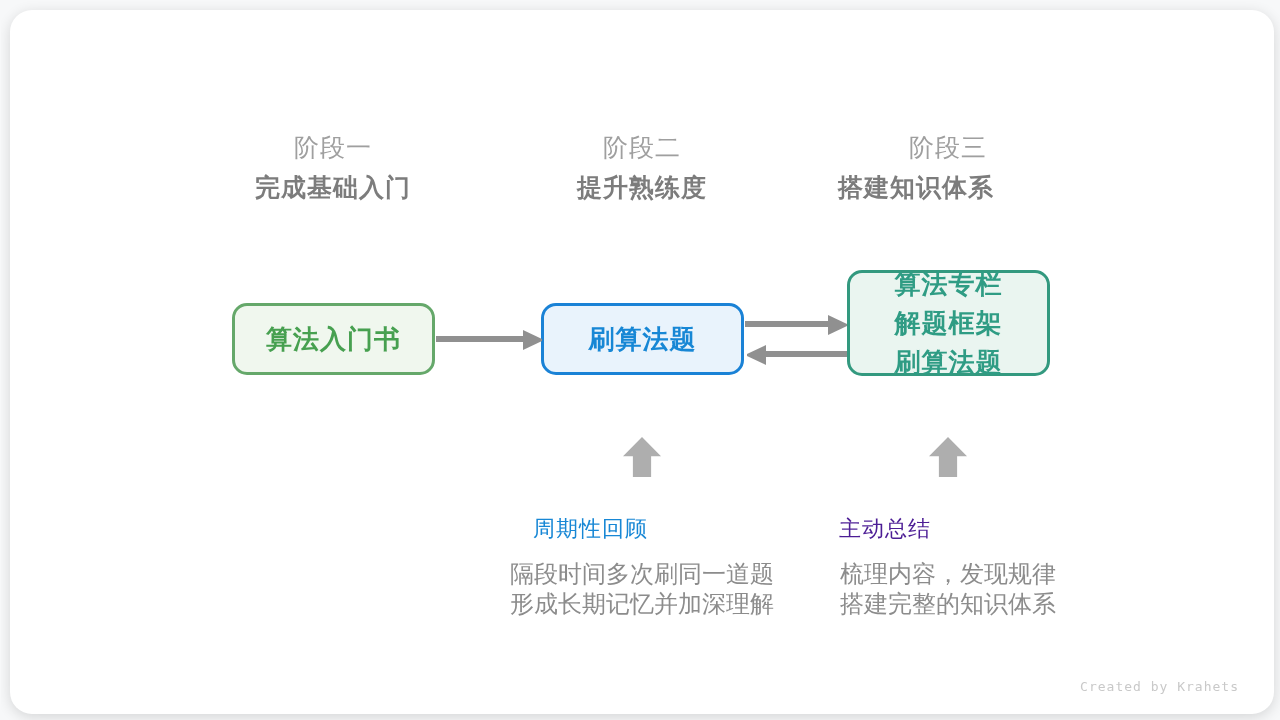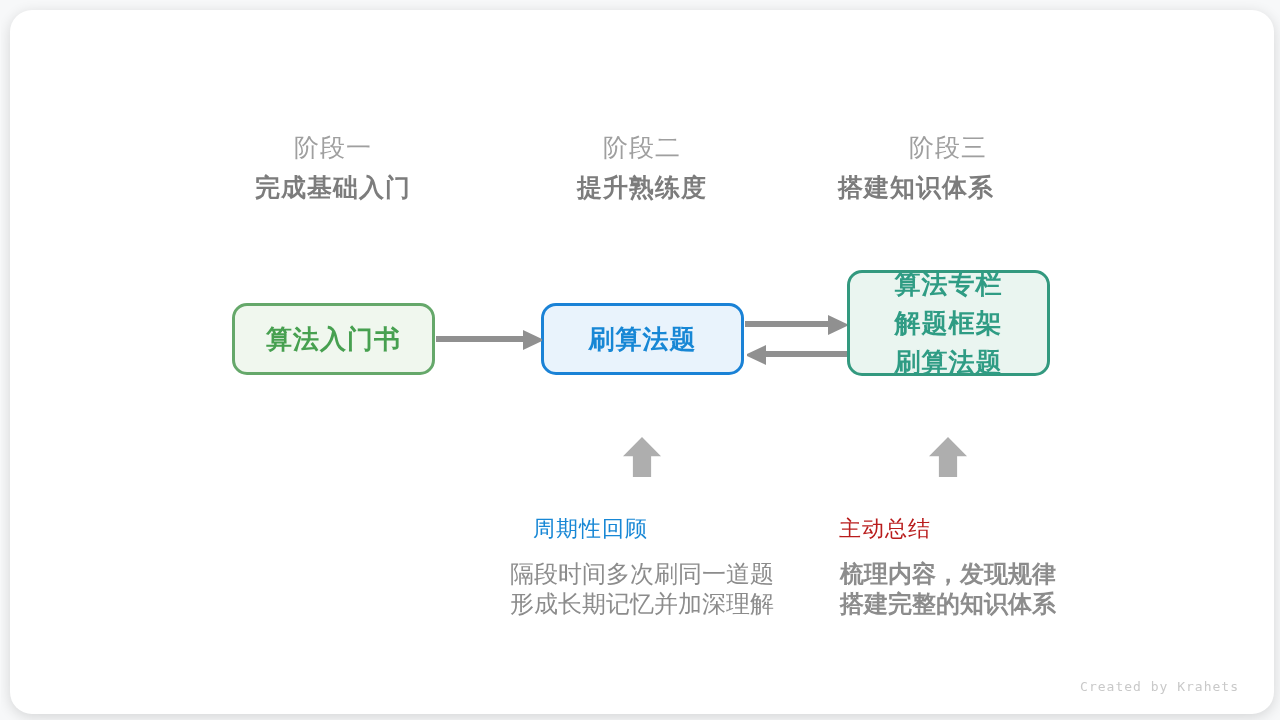--- a/index.html
+++ b/index.html
@@ -58,21 +58,21 @@
     width: 38px; height: 40px; background: #aeaeae;
     clip-path: polygon(50% 0, 100% 48%, 74% 48%, 74% 100%, 26% 100%, 26% 48%, 0 48%);
   }
 
   
   .ann-title {
     width: 220px; text-align: left;
     font-size: 22px; font-weight: 400; letter-spacing: 1px;
   }
   .ann-title-blue { color: #1787d5; }
-  .ann-title-teal { color: #b91c1c; }
+  .ann-title-teal { color: #4c1d95; }
   .ann-desc {
     width: 320px; text-align: center;
     font-size: 24px; color: #8c8c8c; line-height: 28px;
   }
 
   .credit {
     font-family: "DejaVu Sans Mono", "Liberation Mono", monospace;
     font-size: 13px; color: #c9c9c9; letter-spacing: 1px;
   }
 </style>
@@ -117,19 +117,19 @@
   <div class="abs block-up" style="left:621px; top:435px;"></div>
   <div class="abs block-up" style="left:927px; top:435px;"></div>
 
   <div class="abs ann-title ann-title-blue" style="left:530px; top:511px;">周期性回顾</div>
   <div class="abs ann-desc" style="left:480px; top:556px;">
     <div>隔段时间多次刷同一道题</div>
     <div>形成长期记忆并加深理解</div>
   </div>
 
   <div class="abs ann-title ann-title-teal" style="left:836px; top:511px;">主动总结</div>
-  <div class="abs ann-desc" style="left:786px; top:556px;font-weight:bold;">
+  <div class="abs ann-desc" style="left:786px; top:556px;">
     <div>梳理内容，发现规律</div>
     <div>搭建完整的知识体系</div>
   </div>
 
   <div class="abs credit" style="right:42px; top:676px;">Created by Krahets</div>
 </div>
 
 </body></html>

